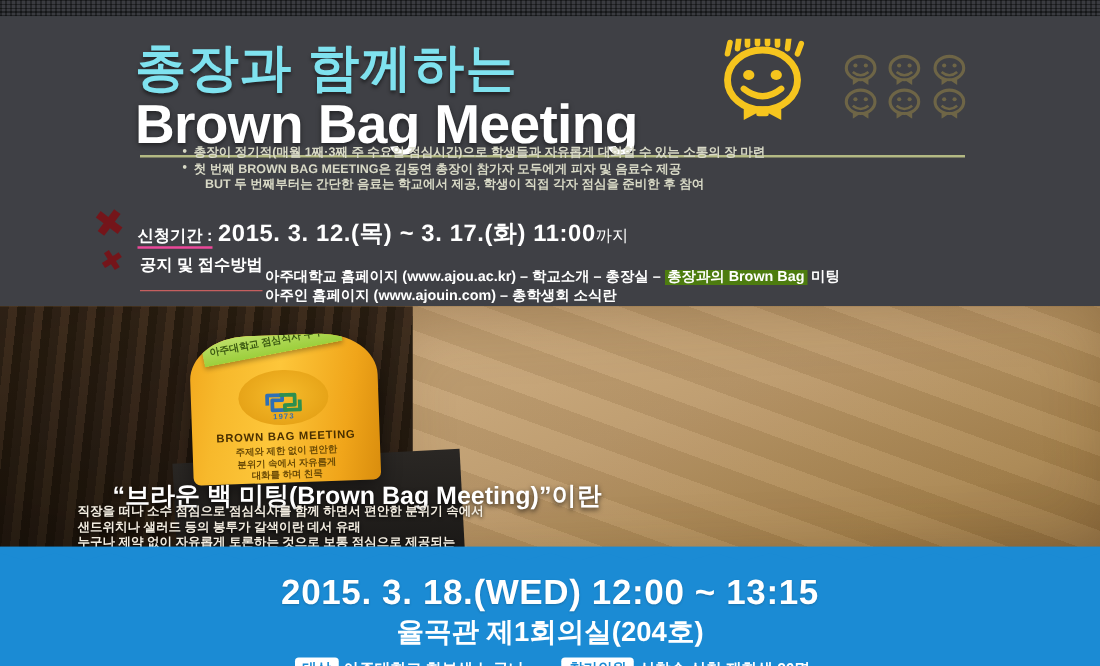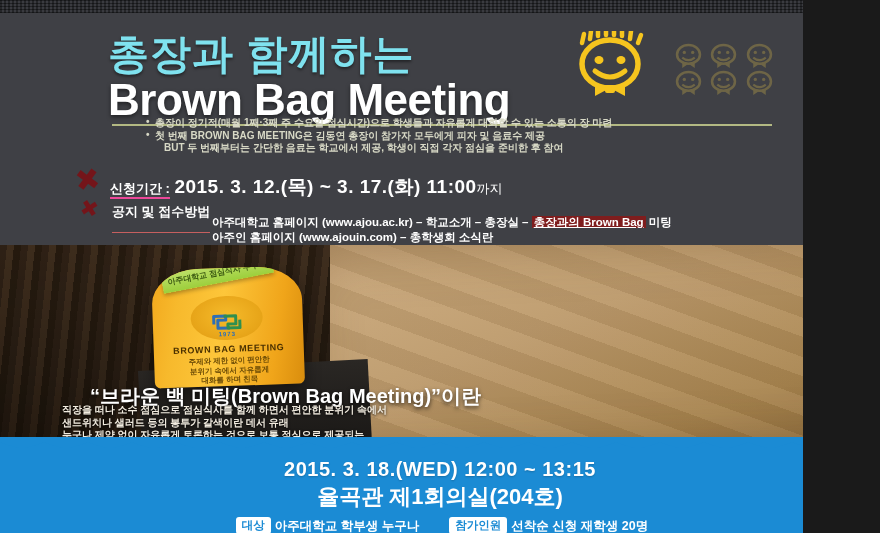--- a/index.html
+++ b/index.html
@@ -2,21 +2,21 @@
 <html><head>
 <meta charset="utf-8">
 <style>
   html, body {
     margin: 0;
     padding: 0;
     background: #1a1a1a;
   }
   .poster {
     position: relative;
-    width: 803px;
+    width: 880px;
     height: 533px;
     overflow: hidden;
     font-family: "Liberation Sans", "DejaVu Sans", sans-serif;
     background: #3f4045;
   }
 
   
   .top-strip {
     position: absolute;
     left: 0; top: 0;
@@ -142,24 +142,23 @@
   .notice-list {
     position: absolute;
     left: 212px; top: 202px;
     color: #ffffff;
     font-size: 11.5px;
     line-height: 14.5px;
     font-weight: bold;
   }
   .notice-list div { white-space: nowrap; }
   .hl {
-    background: #7f1d1d;
+    background: #4d7c0f;
     color: #ffffff;
     padding: 0 2px;
-    text-decoration: underline;
   }
 
   
   .xmark {
     position: absolute;
     color: #7a1116;
     font-weight: bold;
     opacity: .9;
     line-height: 1;
     pointer-events: none;
@@ -325,21 +324,21 @@
   }
   .footer {
     position: absolute;
     left: 0; top: 448px;
     width: 880px; height: 85px;
     background: #1b8bd4;
     text-align: center;
   }
   .footer-date {
     margin-top: 10px;
-    font-size: 20px;
+    font-size: 28px;
     font-weight: bold;
     color: #ffffff;
     letter-spacing: .5px;
     white-space: nowrap;
     text-shadow: 0 1px 2px rgba(0,0,0,.2);
   }
   .footer-place {
     margin-top: 1px;
     font-size: 22px;
     font-weight: bold;

